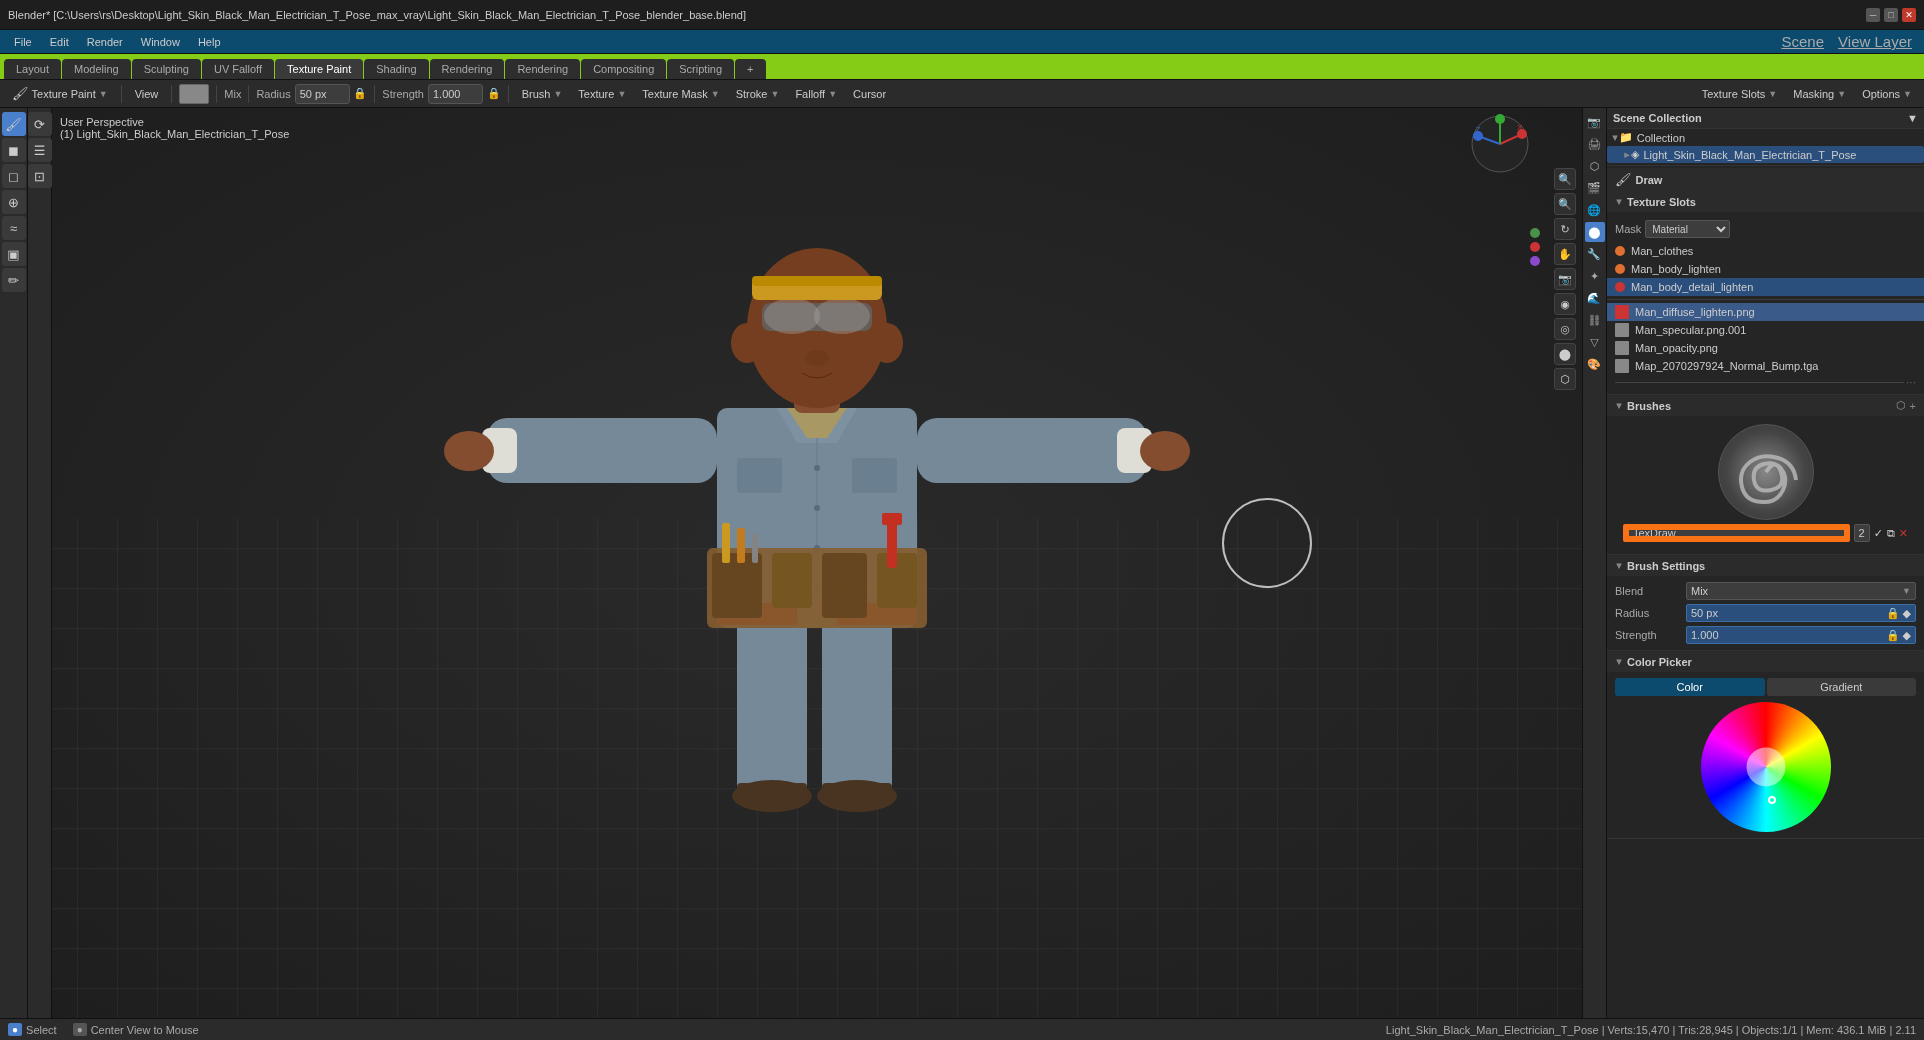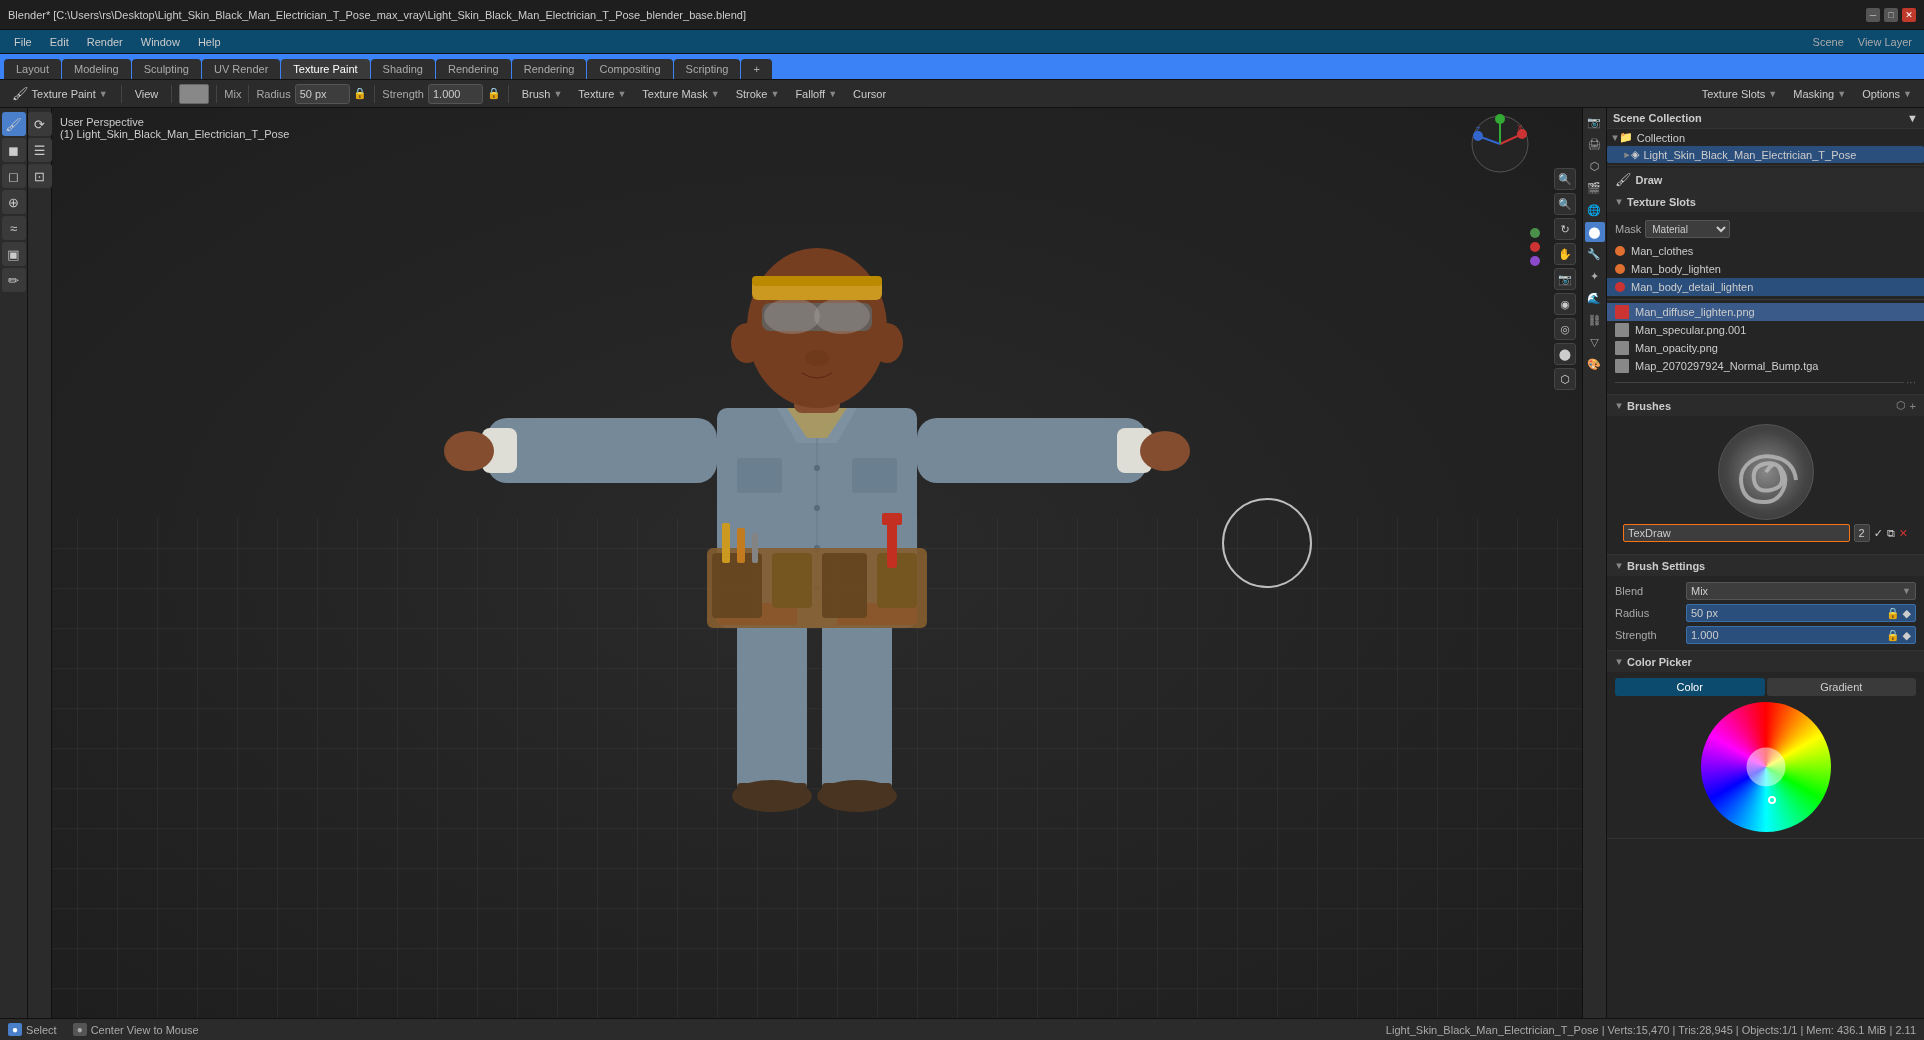--- a/index.html
+++ b/index.html
@@ -60,21 +60,21 @@
     .menu-item {
       padding: 2px 8px;
       color: #ccc;
       cursor: pointer;
       border-radius: 3px;
       font-size: 11px;
     }
 
     
     #workspace-tabs {
-      background: #3b82f6;
+      background: #84cc16;
       height: 26px;
       display: flex;
       align-items: flex-end;
       padding: 0 4px;
       border-bottom: 1px solid #111;
       flex-shrink: 0;
       gap: 1px;
     }
     .ws-tab {
       padding: 4px 12px;
@@ -349,21 +349,21 @@
     #brush-name-row {
       display: flex;
       align-items: center;
       width: 100%;
       padding: 4px 8px;
       gap: 4px;
     }
     #brush-name-input {
       flex: 1;
       background: #3d3d3d;
-      border: 1px solid #f97316;
+      border: 6px solid #f97316;
       color: #ccc;
       height: 18px;
       padding: 0 4px;
       border-radius: 2px;
       font-size: 11px;
     }
 
     
     .bs-row {
       display: flex;
@@ -516,22 +516,23 @@
 
     .header-icon-group {
       display: flex;
       align-items: center;
       gap: 2px;
       margin-left: auto;
     }
 
     .scene-label {
       color: #aaa;
-      font-size: 11px;
+      font-size: 15px;
       padding: 0 6px;
+      text-decoration: underline;
     }
 
     .right-panel-header {
       display: flex;
       align-items: center;
       padding: 4px 6px;
       background: #2b2b2b;
       border-bottom: 1px solid #333;
       font-size: 11px;
       color: #ccc;
@@ -625,21 +626,21 @@
   <div class="header-icon-group">
     <span class="scene-label">Scene</span>
     <span class="scene-label">View Layer</span>
   </div>
 </div>
 
 <div id="workspace-tabs">
   <div class="ws-tab">Layout</div>
   <div class="ws-tab">Modeling</div>
   <div class="ws-tab">Sculpting</div>
-  <div class="ws-tab">UV Render</div>
+  <div class="ws-tab">UV Falloff</div>
   <div class="ws-tab active">Texture Paint</div>
   <div class="ws-tab">Shading</div>
   <div class="ws-tab">Rendering</div>
   <div class="ws-tab">Rendering</div>
   <div class="ws-tab">Compositing</div>
   <div class="ws-tab">Scripting</div>
   <div class="ws-tab">+</div>
 </div>
 
 <div id="toolbar-row">

